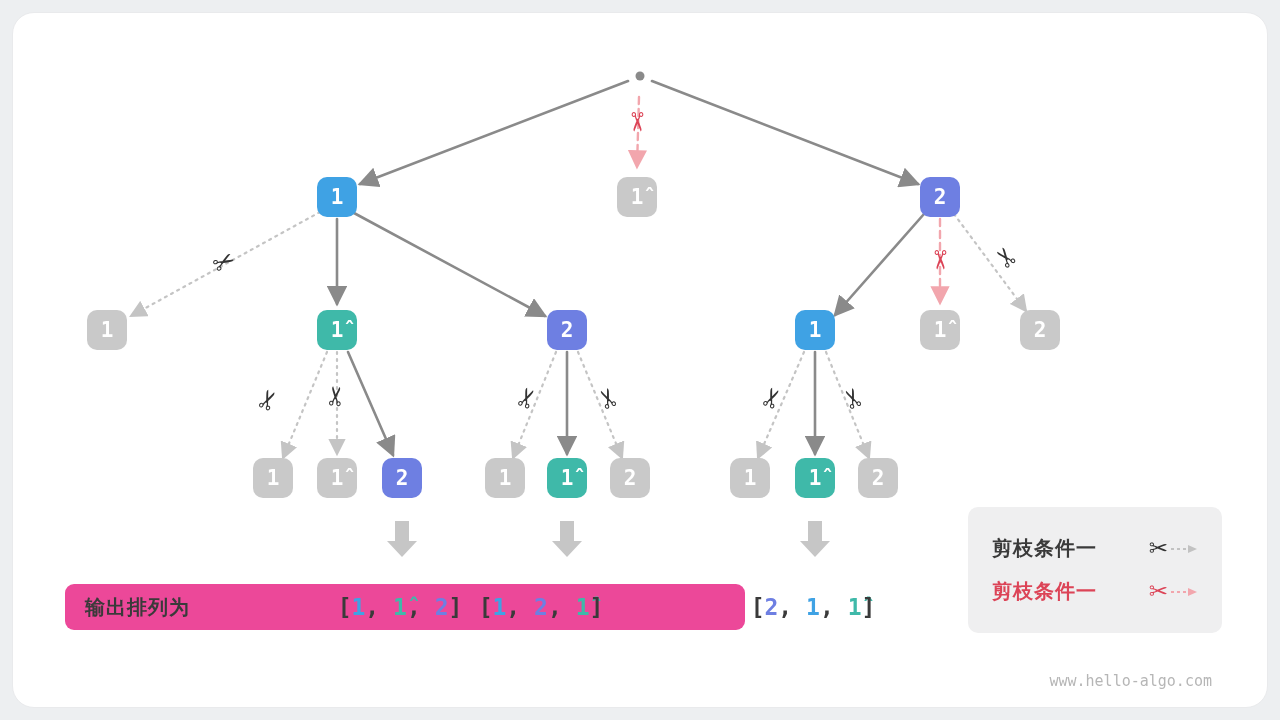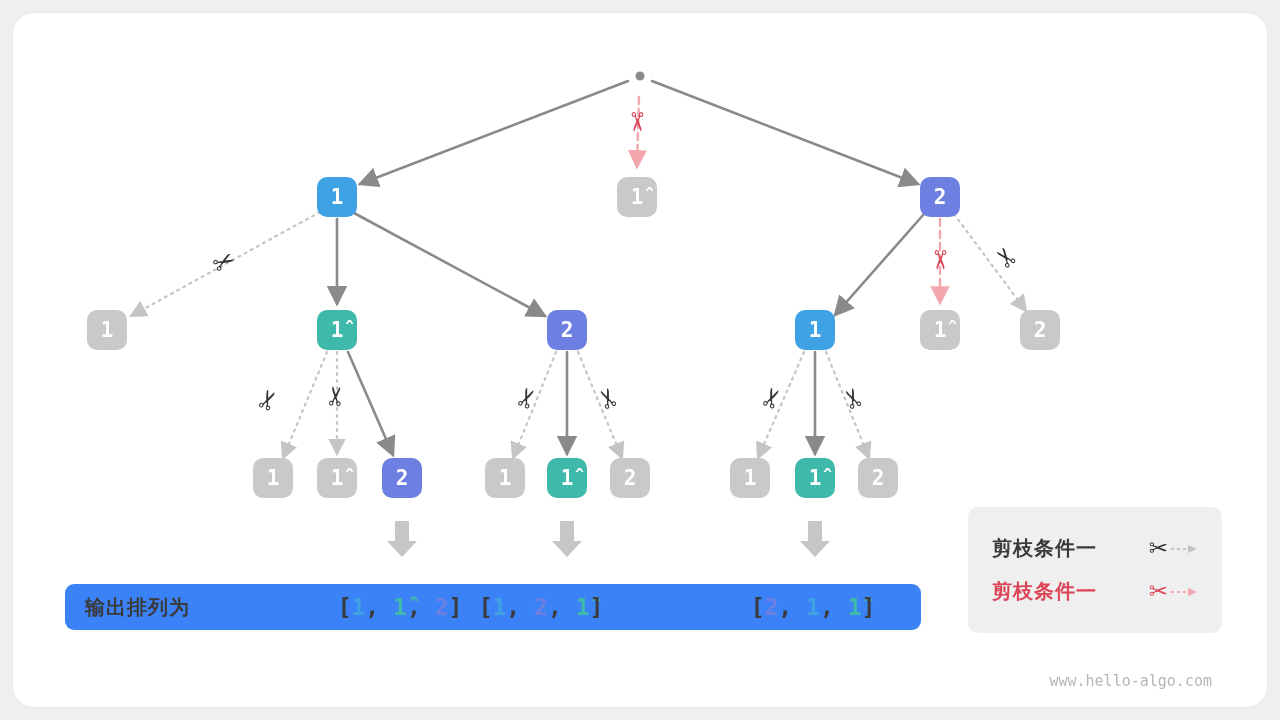--- a/index.html
+++ b/index.html
@@ -13,21 +13,21 @@
     font-family:"DejaVu Sans Mono",monospace;font-weight:700;font-size:21px}
   .tree-node.blue{background:var(--blue)}
   .tree-node.teal{background:var(--teal)}
   .tree-node.purple{background:var(--purple)}
   .tree-node.gray{background:var(--gray)}
   .root-dot{position:absolute;width:9px;height:9px;border-radius:50%;background:var(--edge);transform:translate(-50%,-50%)}
   .scissor{position:absolute;font-size:26px;line-height:1;transform:translate(-50%,-50%) rotate(var(--r,0deg))}
   .scissor.black{color:#333333}
   .scissor.red{color:var(--red)}
   .down-arrow{fill:#c6c6c6}
-  .output-bar{position:absolute;left:65px;top:584px;width:856px;height:46px;background:#3b82f6;border-radius:9px}
+  .output-bar{position:absolute;left:65px;top:584px;width:680px;height:46px;background:#ec4899;border-radius:9px}
   .output-label{position:absolute;left:20px;top:0;height:46px;display:flex;align-items:center;
     font-size:20px;font-weight:700;color:var(--dark);letter-spacing:1px}
   #perms-layer{position:absolute;left:0;top:584px;width:1280px;height:46px;pointer-events:none}
   .perm{position:absolute;top:0;height:100%;transform:translateX(-50%);display:flex;align-items:center;
     font-family:"DejaVu Sans Mono",monospace;font-weight:700;font-size:23px;white-space:pre}
   .legend{position:absolute;left:968px;top:507px;width:254px;height:126px;background:#efeff0;border-radius:10px;
     display:flex;flex-direction:column;justify-content:center;gap:16px;padding:0 24px;box-sizing:border-box}
   .legend-row{display:flex;align-items:center;justify-content:space-between}
   .legend-label{font-size:20px;font-weight:700;letter-spacing:1px}
   .legend-label.dark{color:var(--dark)}

